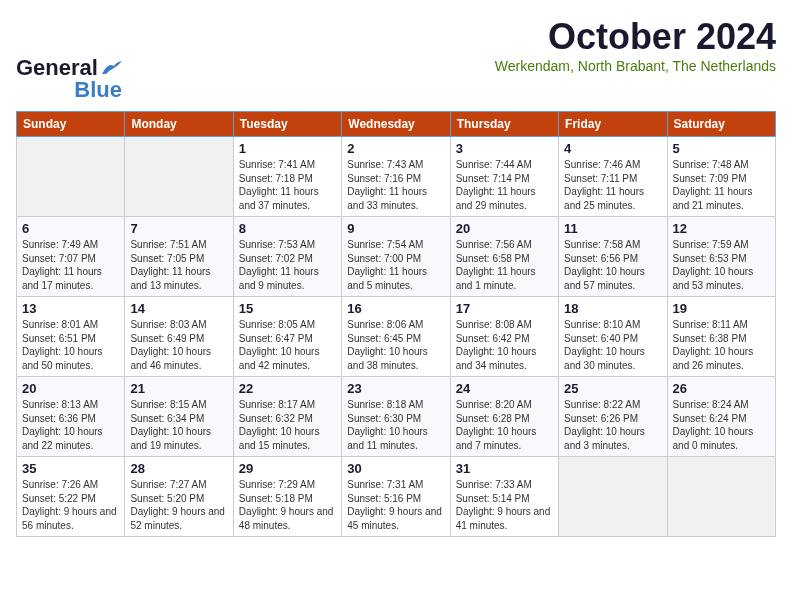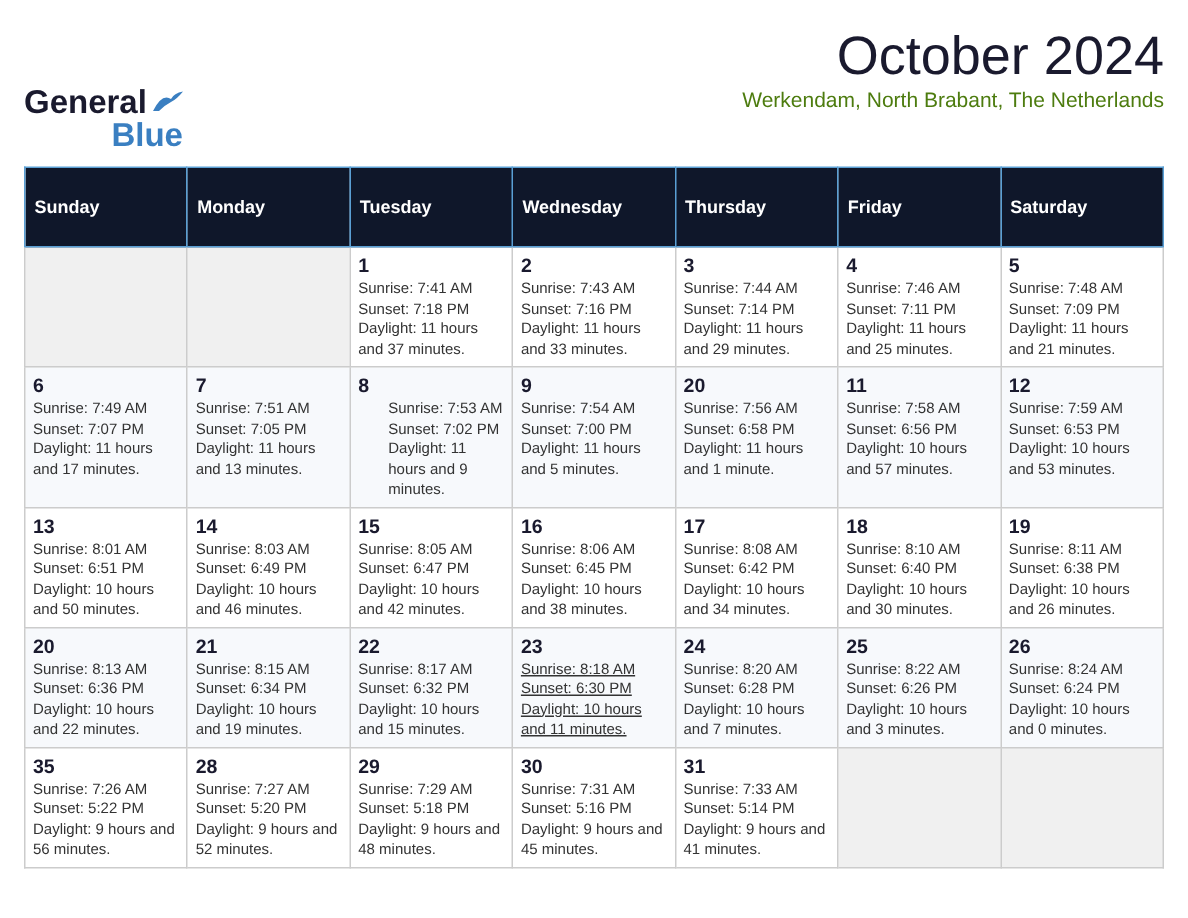--- a/index.html
+++ b/index.html
@@ -18,37 +18,37 @@
     }
     .logo {
       display: flex;
       flex-direction: column;
       align-items: flex-end;
       margin-top: 39px;
     }
     .title-block { text-align: right; }
     .month-title {
       font-size: 36px;
-      font-weight: normal;
+      font-weight: bold;
       color: #1a1a2e;
     }
     .subtitle {
       font-size: 14px;
       color: #4d7c0f;
     }
     table {
       width: 100%;
       border-collapse: collapse;
       font-size: 10.5px;
     }
     thead tr th {
-      background: #0f172a;
+      background: #c2410c;
       color: #fff;
       text-align: left;
-      padding: 19px 6px;
+      padding: 5px 6px;
       font-size: 12px;
       border: 1px solid #5a9fd4;
       margin-top: 28px;
     }
     tbody tr td {
       border: 1px solid #ccc;
       vertical-align: top;
       padding: 4px 5px;
       width: 108px;
       min-height: 80px;
@@ -145,21 +145,21 @@
 Daylight: 11 hours and 17 minutes.</div>
         </td>
         <td>
           <span class="day-num">7</span>
           <div class="cell-content" style="white-space: pre-line;">Sunrise: 7:51 AM
 Sunset: 7:05 PM
 Daylight: 11 hours and 13 minutes.</div>
         </td>
         <td>
           <span class="day-num">8</span>
-          <div class="cell-content" style="white-space: pre-line; margin-left: 20px;">Sunrise: 7:53 AM
+          <div class="cell-content" style="white-space: pre-line;">Sunrise: 7:53 AM
 Sunset: 7:02 PM
 Daylight: 11 hours and 9 minutes.</div>
         </td>
         <td>
           <span class="day-num">9</span>
           <div class="cell-content" style="white-space: pre-line;">Sunrise: 7:54 AM
 Sunset: 7:00 PM
 Daylight: 11 hours and 5 minutes.</div>
         </td>
         <td>
@@ -239,21 +239,21 @@
 Daylight: 10 hours and 19 minutes.</div>
         </td>
         <td>
           <span class="day-num">22</span>
           <div class="cell-content" style="white-space: pre-line;">Sunrise: 8:17 AM
 Sunset: 6:32 PM
 Daylight: 10 hours and 15 minutes.</div>
         </td>
         <td>
           <span class="day-num">23</span>
-          <div class="cell-content" style="white-space: pre-line; text-decoration: underline;">Sunrise: 8:18 AM
+          <div class="cell-content" style="white-space: pre-line;">Sunrise: 8:18 AM
 Sunset: 6:30 PM
 Daylight: 10 hours and 11 minutes.</div>
         </td>
         <td>
           <span class="day-num">24</span>
           <div class="cell-content" style="white-space: pre-line;">Sunrise: 8:20 AM
 Sunset: 6:28 PM
 Daylight: 10 hours and 7 minutes.</div>
         </td>
         <td>

